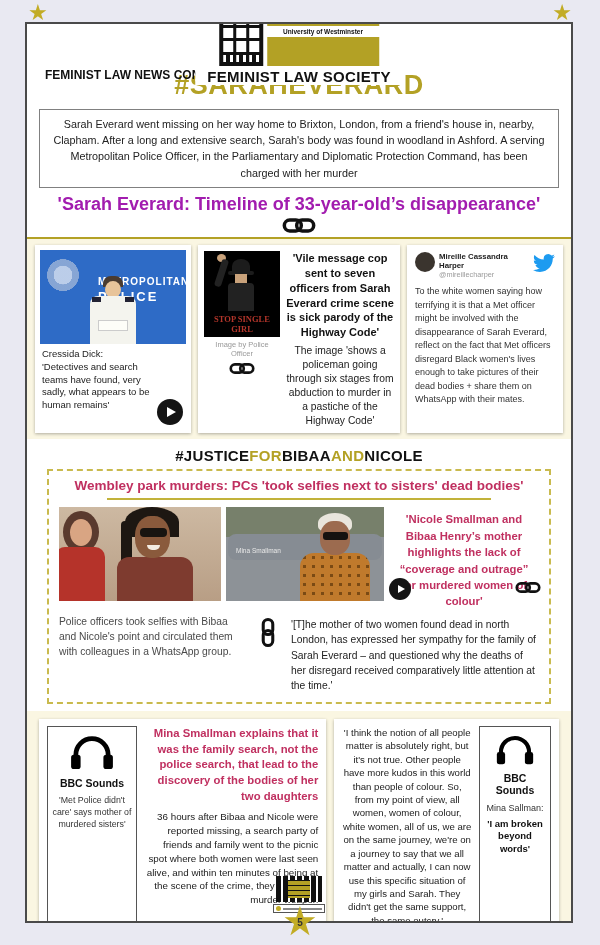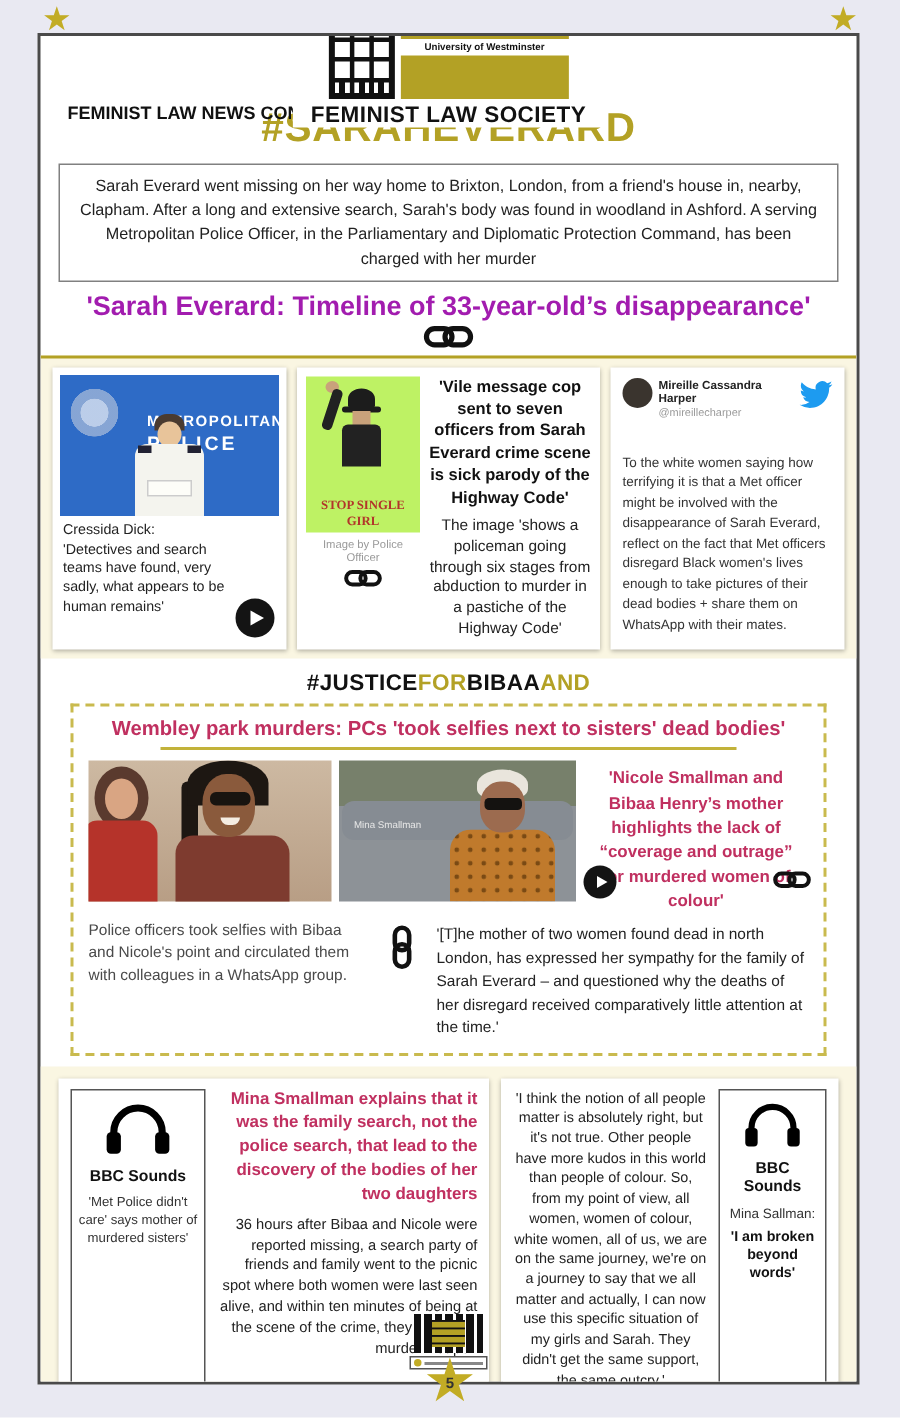--- a/index.html
+++ b/index.html
@@ -59,42 +59,42 @@
   .epau { position: absolute; top: 47px; width: 9px; height: 5px; background: #223; }
   .epau.l { left: 52px; } .epau.r { left: 85px; }
   .cap1 { position: relative; padding: 4px 2px 2px; font-size: 9.5px; line-height: 1.35; color: #222; flex: 1; }
   .cap1 .cap-text { display: block; width: 108px; }
   .play { width: 26px; height: 26px; border-radius: 50%; background: #141414; display: flex; align-items: center; justify-content: center; }
   .play::after { content: ""; border-left: 9px solid #fff; border-top: 5.5px solid transparent; border-bottom: 5.5px solid transparent; margin-left: 2px; }
   .play.abs { position: absolute; right: 3px; bottom: 3px; }
 
   .card2 { flex: 1; padding: 6px; display: flex; gap: 6px; }
   .hc-left { width: 76px; text-align: center; flex: none; }
-  .stop-img { height: 104px; background: #bef264; position: relative; overflow: hidden; }
+  .stop-img { height: 86px; background: #000000; position: relative; overflow: hidden; }
   .pol-helmet { position: absolute; left: 28px; top: 8px; width: 18px; height: 14px; background: #1c1c1c; border-radius: 50% 50% 20% 20%; }
   .pol-brim { position: absolute; left: 24px; top: 20px; width: 26px; height: 4px; background: #1c1c1c; border-radius: 2px; }
   .pol-face { position: absolute; left: 31px; top: 23px; width: 12px; height: 10px; background: #c9a27b; }
   .pol-body { position: absolute; left: 24px; top: 32px; width: 26px; height: 28px; background: #222; border-radius: 4px 4px 0 0; }
   .pol-arm { position: absolute; left: 14px; top: 8px; width: 7px; height: 28px; background: #222; transform: rotate(18deg); border-radius: 3px; }
   .pol-hand { position: absolute; left: 13px; top: 3px; width: 9px; height: 8px; background: #c9a27b; border-radius: 50%; }
   .stop-text { position: absolute; bottom: 3px; width: 100%; color: #b2352a; font-weight: bold; font-size: 8.5px;
     font-family: "Liberation Serif", serif; line-height: 1.2; }
   .credit { font-size: 7.5px; color: #999; margin-top: 3px; }
   .hc-right { flex: 1; text-align: center; }
   .hc-head { font-weight: bold; font-size: 11px; line-height: 1.35; color: #111; }
   .hc-body { font-size: 10.3px; line-height: 1.35; margin-top: 4px; color: #222; }
 
   .card3 { width: 156px; padding: 7px 8px; }
   .tw-head { display: flex; align-items: flex-start; gap: 4px; }
   .avatar { width: 20px; height: 20px; border-radius: 50%; background: #3a342e; flex: none; }
   .tw-names { min-width: 0; }
   .tw-name { font-weight: bold; font-size: 7.8px; color: #222; }
   .tw-handle { font-size: 7.3px; color: #9a9a9a; }
   .tw-bird { margin-left: auto; flex: none; }
-  .tw-body { margin-top: 23px; font-size: 9px; line-height: 1.5; color: #333; }
+  .tw-body { margin-top: 6px; font-size: 9px; line-height: 1.5; color: #333; }
 
   
   .big-hash { text-align: center; font-size: 15px; font-weight: bold; margin: 8px 0 5px; letter-spacing: 0.3px;
     display: flex; justify-content: center; align-items: center; }
   .seg-dark { color: #111; } .seg-gold { color: #b3a125; }
 
   .dashed-box { margin: 0 20px; border: 2px dashed #c9ba4e; padding: 7px 10px 8px; background: #fff; }
   .wembley-h { color: #c03060; font-weight: bold; font-size: 13.5px; text-align: center; }
   .gold-underline { width: 80%; height: 2px; background: #c2b23a; margin: 5px auto 7px; }
   .wem-top { display: flex; gap: 5px; }
@@ -270,20 +270,21 @@
       </div>
       <div class="tw-body">To the white women saying how terrifying it is that a Met officer might be involved with the disappearance of Sarah Everard, reflect on the fact that Met officers disregard Black women's lives enough to take pictures of their dead bodies + share them on WhatsApp with their mates.</div>
     </div>
   </div>
 
   <div class="big-hash">
     <span class="seg-dark">#JUSTICE</span>
       <span class="seg-gold">FOR</span>
       <span class="seg-dark">BIBAA</span>
       <span class="seg-gold">AND</span>
+      <span class="seg-dark">NICOLE</span>
   </div>
 
   <div class="dashed-box">
     <div class="wembley-h">Wembley park murders: PCs 'took selfies next to sisters' dead bodies'</div>
     <div class="gold-underline"></div>
     <div class="wem-top">
       <div class="photo photo-sisters">
         <div class="sis1-hair"></div>
         <div class="sis1-body"></div>
         <div class="sis1-face"></div>

